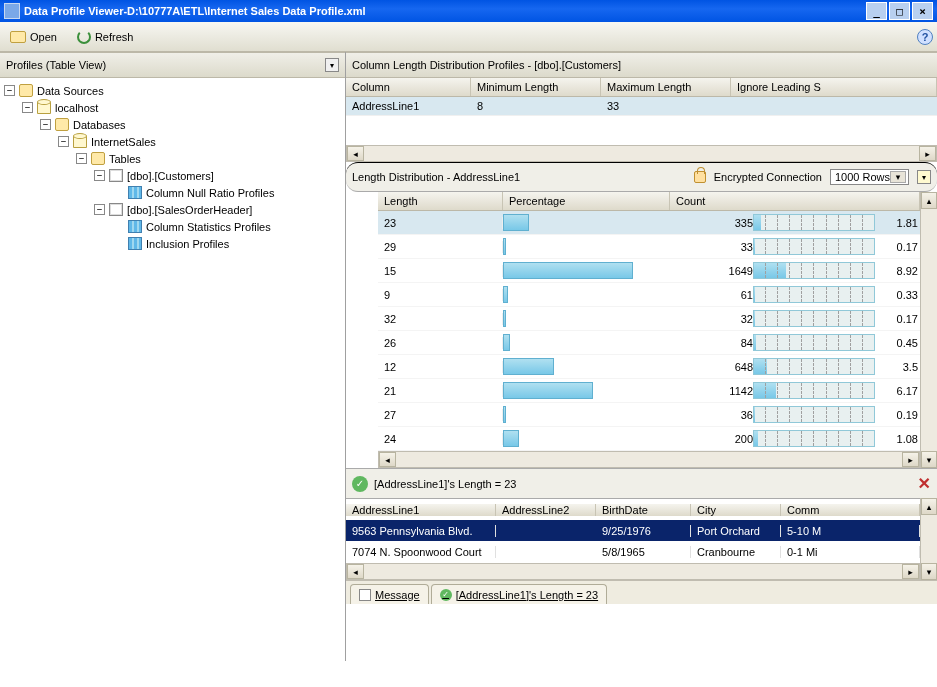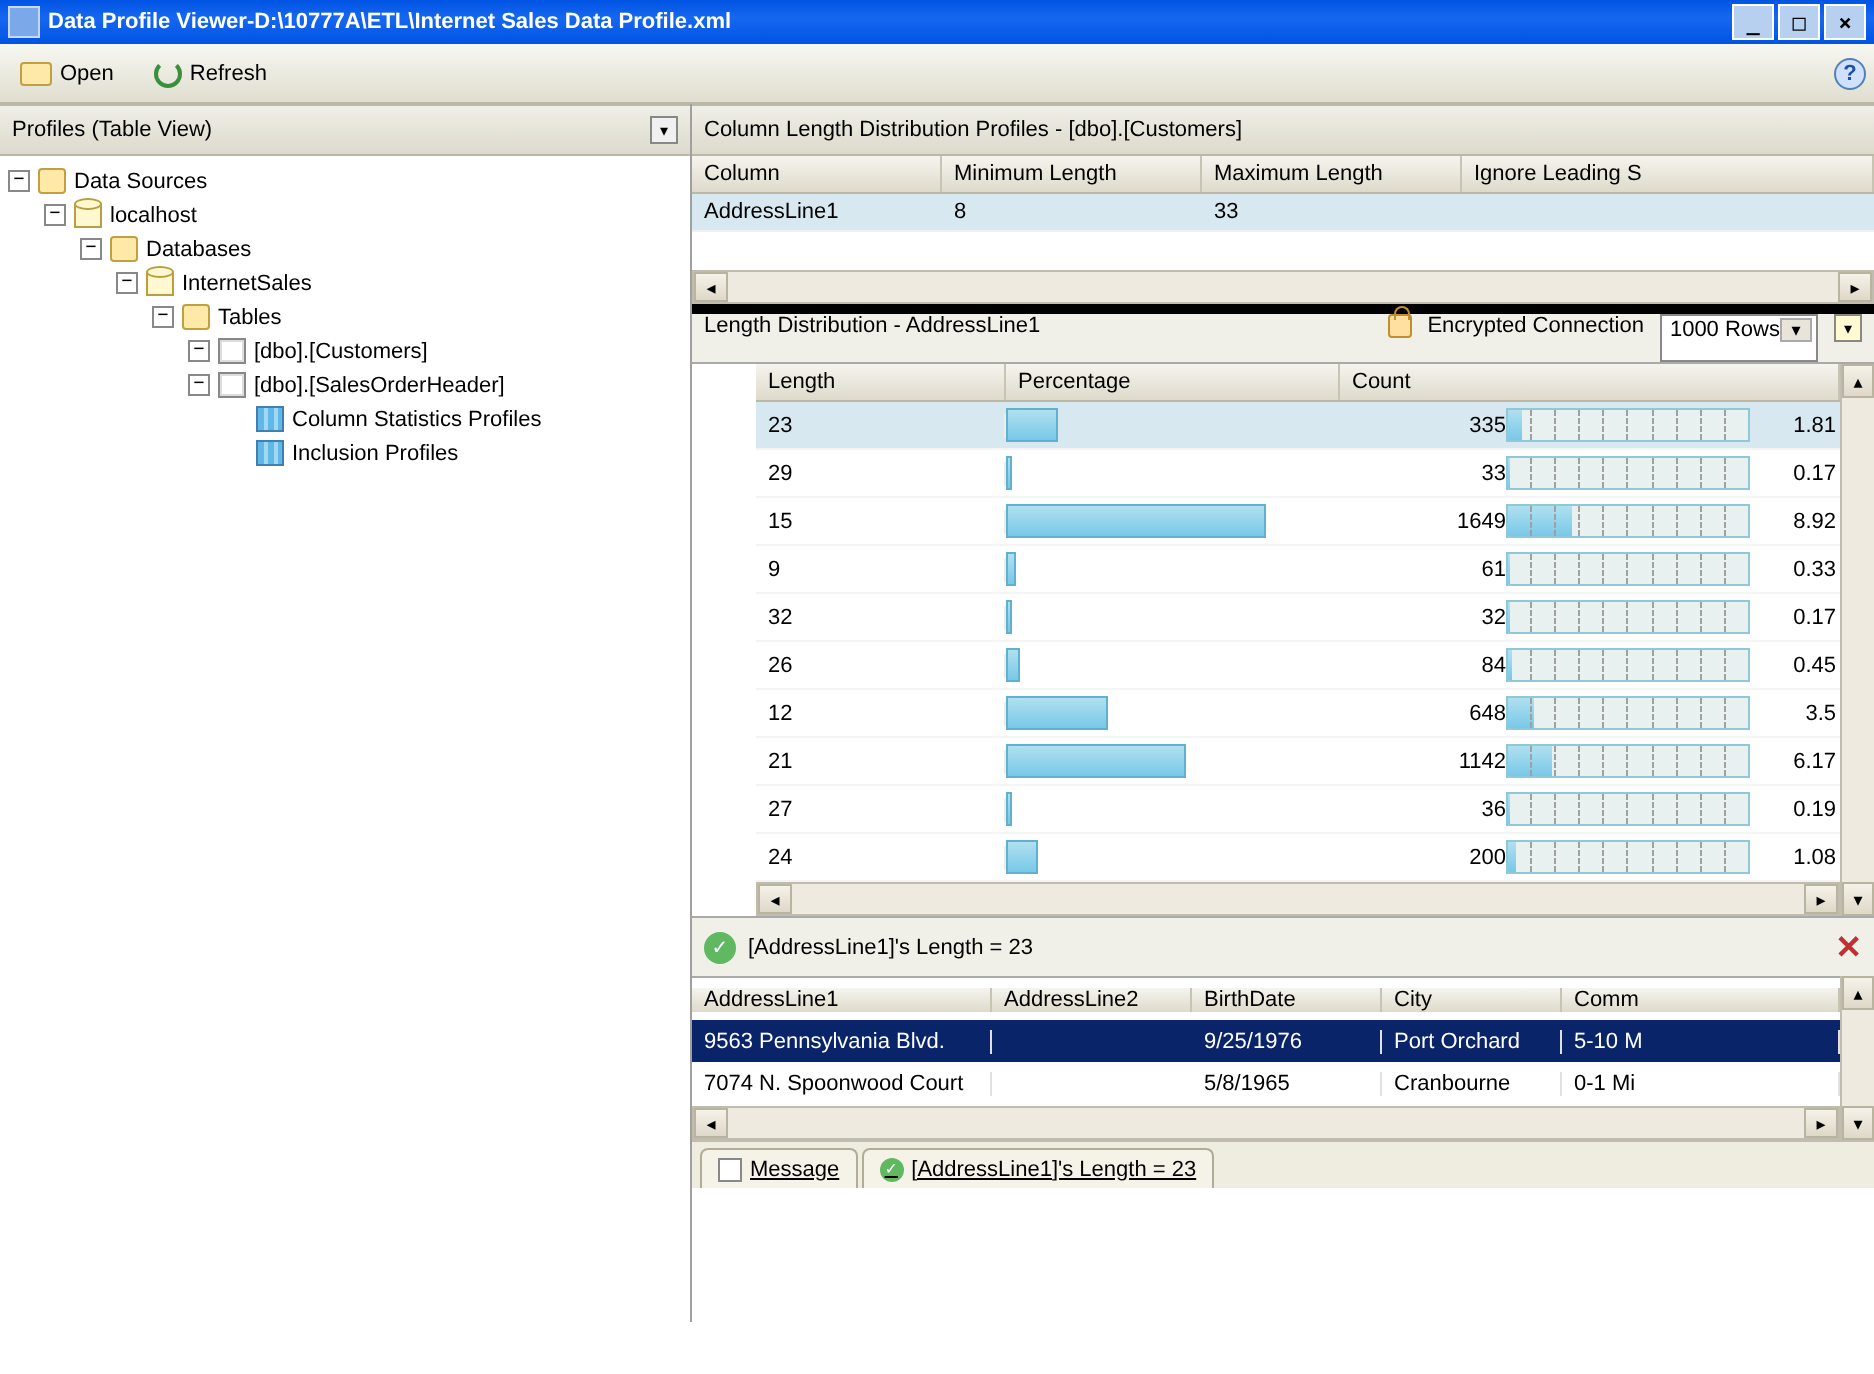--- a/index.html
+++ b/index.html
@@ -33,25 +33,25 @@
 .ic-prof { background: repeating-linear-gradient(90deg, #60b8e8 0 3px, #a0d8f0 3px 5px); border: 1px solid #4080b0; }
 .tree-row.selected .lbl { background: #cbe3ed; padding: 0 2px; }
 
 .right-panel { flex: 1; display: flex; flex-direction: column; }
 .grid-header { display: flex; background: linear-gradient(#f5f4ee, #dedacb); border-bottom: 1px solid #bcb8a8; }
 .grid-header > div { padding: 3px 6px; border-right: 1px solid #c8c4b4; }
 .grid-row { display: flex; border-bottom: 1px solid #f0f0f0; }
 .grid-row > div { padding: 3px 6px; }
 .sel-row { background: #d8e8f0; }
 
-.top-grid { height: 74px; background: #fff; }
+.top-grid { height: 84px; background: #fff; }
 .scroll-track { height: 17px; background: #eeeae0; border: 1px solid #c0bcb0; position: relative; display:flex; align-items:center; }
 .scroll-btn { width: 17px; height: 15px; background: linear-gradient(#f5f2e8,#ded8c8); border: 1px solid #b8b4a0; display:flex;align-items:center;justify-content:center; font-size:9px; }
 
-.dist-header { height: 30px; display: flex; padding: 0 6px; gap: 8px; background: #f0efe8; border-top: 5px solid #000000; border-bottom: 1px solid #aaa; }
+.dist-header { height: 30px; display: flex; align-items: center; padding: 0 6px; gap: 8px; background: #f0efe8; border-top: 1px solid #000000; border-bottom: 1px solid #aaa; border-radius: 12px; }
 .lock-ic { width: 12px; height: 12px; background: #ffe0a0; border: 1px solid #c09030; border-radius: 2px; position:relative; }
 .lock-ic::before { content:''; position:absolute; top:-5px; left:2px; width:6px; height:6px; border:1px solid #c09030; border-radius: 4px 4px 0 0; border-bottom:none; }
 .combo { border: 1px solid #888; background: #fff; padding: 1px 18px 1px 4px; position: relative; }
 .combo::after { content:'▾'; position:absolute; right:2px; top:1px; font-size:9px; background:#e8e4d8; border:1px solid #aaa; width:14px; text-align:center; }
 
 .dist-grid { flex: 1; overflow: hidden; background:#fff; }
 .dist-row { display: flex; height: 24px; align-items: center; border-bottom: 1px solid #f4f4f4; }
 .dist-row.sel { background: #d8e8f0; }
 .col-len { width: 125px; padding-left: 6px; border-right: 1px solid #eee; }
 .col-count { width: 200px; display:flex; align-items:center; }
@@ -136,20 +136,24 @@
       <div class="tree-row" style="padding-left:72px">
           <div class="exp">−</div>
           <div class="node-ic ic-yfolder"></div>
           <span class="lbl">Tables</span>
         </div>
       <div class="tree-row" style="padding-left:90px">
           <div class="exp">−</div>
           <div class="node-ic ic-table"></div>
           <span class="lbl">[dbo].[Customers]</span>
         </div>
+      <div class="tree-row" style="padding-left:124px">
+          <div class="node-ic ic-prof"></div>
+          <span class="lbl">Column Null Ratio Profiles</span>
+        </div>
       <div class="tree-row" style="padding-left:90px">
           <div class="exp">−</div>
           <div class="node-ic ic-table"></div>
           <span class="lbl">[dbo].[SalesOrderHeader]</span>
         </div>
       <div class="tree-row" style="padding-left:124px">
           <div class="node-ic ic-prof"></div>
           <span class="lbl">Column Statistics Profiles</span>
         </div>
       <div class="tree-row" style="padding-left:124px">

